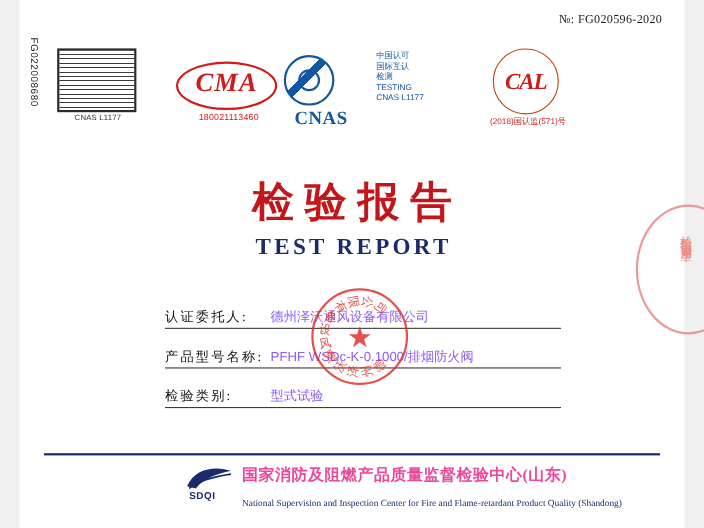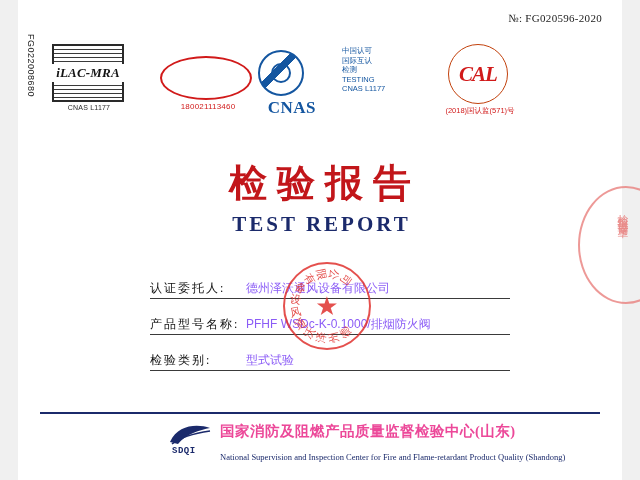--- a/index.html
+++ b/index.html
@@ -410,21 +410,21 @@
     position: absolute;
     left: 0;
     top: 0;
     width: 44px;
     height: 24px;
   }
   .sdqi-word {
     position: absolute;
     left: 4px;
     top: 24px;
-    font-family: Liberation Mono, monospace;
+    font-family: Liberation Sans, sans-serif;
     font-size: 9px;
     font-weight: bold;
     color: #1b2a6b;
     letter-spacing: 0.5px;
   }
   .footer-cn {
     position: absolute;
     left: 180px;
     top: 2px;
     font-family: "Liberation Serif", serif;
@@ -453,26 +453,26 @@
   <div class="edge-bar right"></div>
 
   <div class="serial">№: FG020596-2020</div>
 
   <div class="vert-code">FG022008680</div>
 
   <div class="logos">
 
     <div class="ilac-wrap">
       <div class="ilac-sq"></div>
-      <div class="ilac-label">iLAC-MRA</div>
       <div class="ilac-sub">CNAS L1177</div>
     </div>
 
     <div class="cma-wrap">
       <div class="cma-ellipse"></div>
+      <div class="cma-text">CMA</div>
       <div class="cma-num">180021113460</div>
     </div>
 
     <div class="cnas-wrap">
       <div class="cnas-circle"></div>
       <div class="cnas-word">CNAS</div>
       <div class="cnas-lines">
         <div>中国认可</div>
         <div>国际互认</div>
         <div>检测</div>

